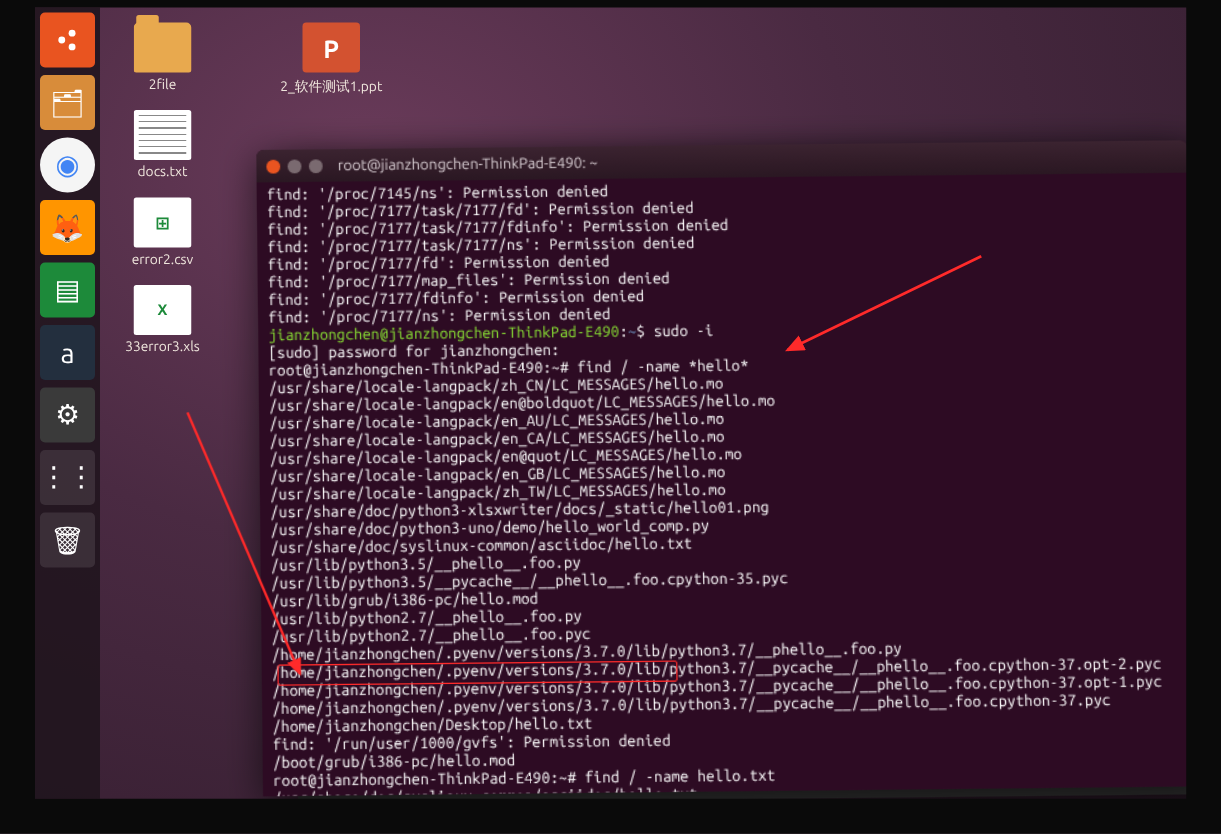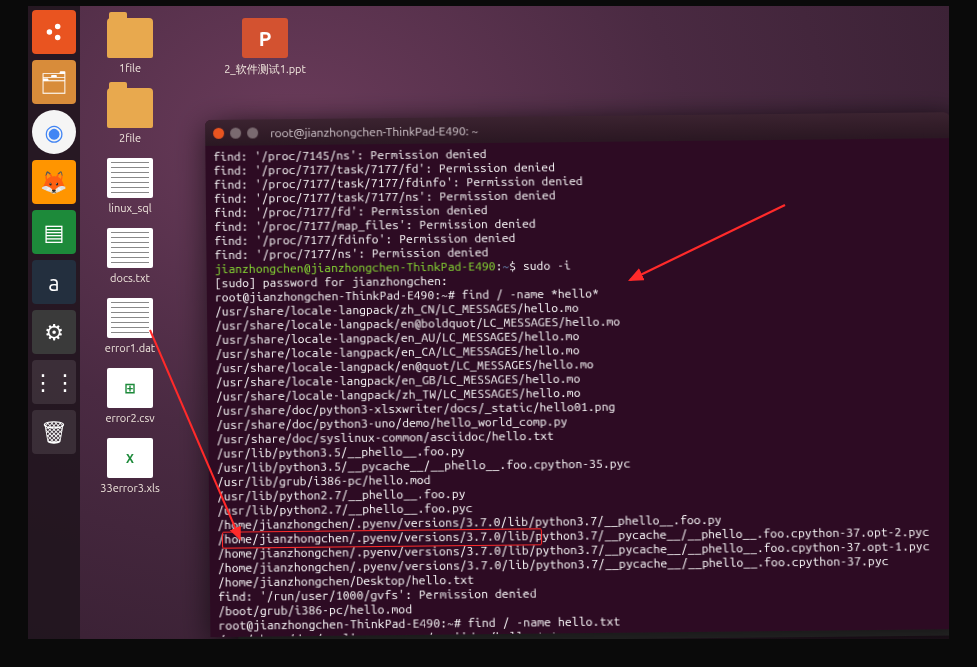--- a/index.html
+++ b/index.html
@@ -168,37 +168,25 @@
   <div class="launcher-item amazon">a</div>
   <div class="launcher-item settings">⚙</div>
   <div class="launcher-item terminal">&gt;_</div>
   <div class="launcher-item dots">⋮⋮</div>
   <div class="launcher-item trash">🗑</div>
 </div>
 
 <div class="desktop">
   <div class="desktop-icon">
       <div class="glyph folder"></div>
-      <span>1file</span>
-    </div>
-  <div class="desktop-icon">
-      <div class="glyph folder"></div>
       <span>2file</span>
-    </div>
-  <div class="desktop-icon">
-      <div class="glyph txt"></div>
-      <span>linux_sql</span>
     </div>
   <div class="desktop-icon">
       <div class="glyph txt"></div>
       <span>docs.txt</span>
-    </div>
-  <div class="desktop-icon">
-      <div class="glyph txt"></div>
-      <span>error1.dat</span>
     </div>
   <div class="desktop-icon">
       <div class="glyph csv">⊞</div>
       <span>error2.csv</span>
     </div>
   <div class="desktop-icon">
       <div class="glyph xls">X</div>
       <span>33error3.xls</span>
     </div>
 </div>

